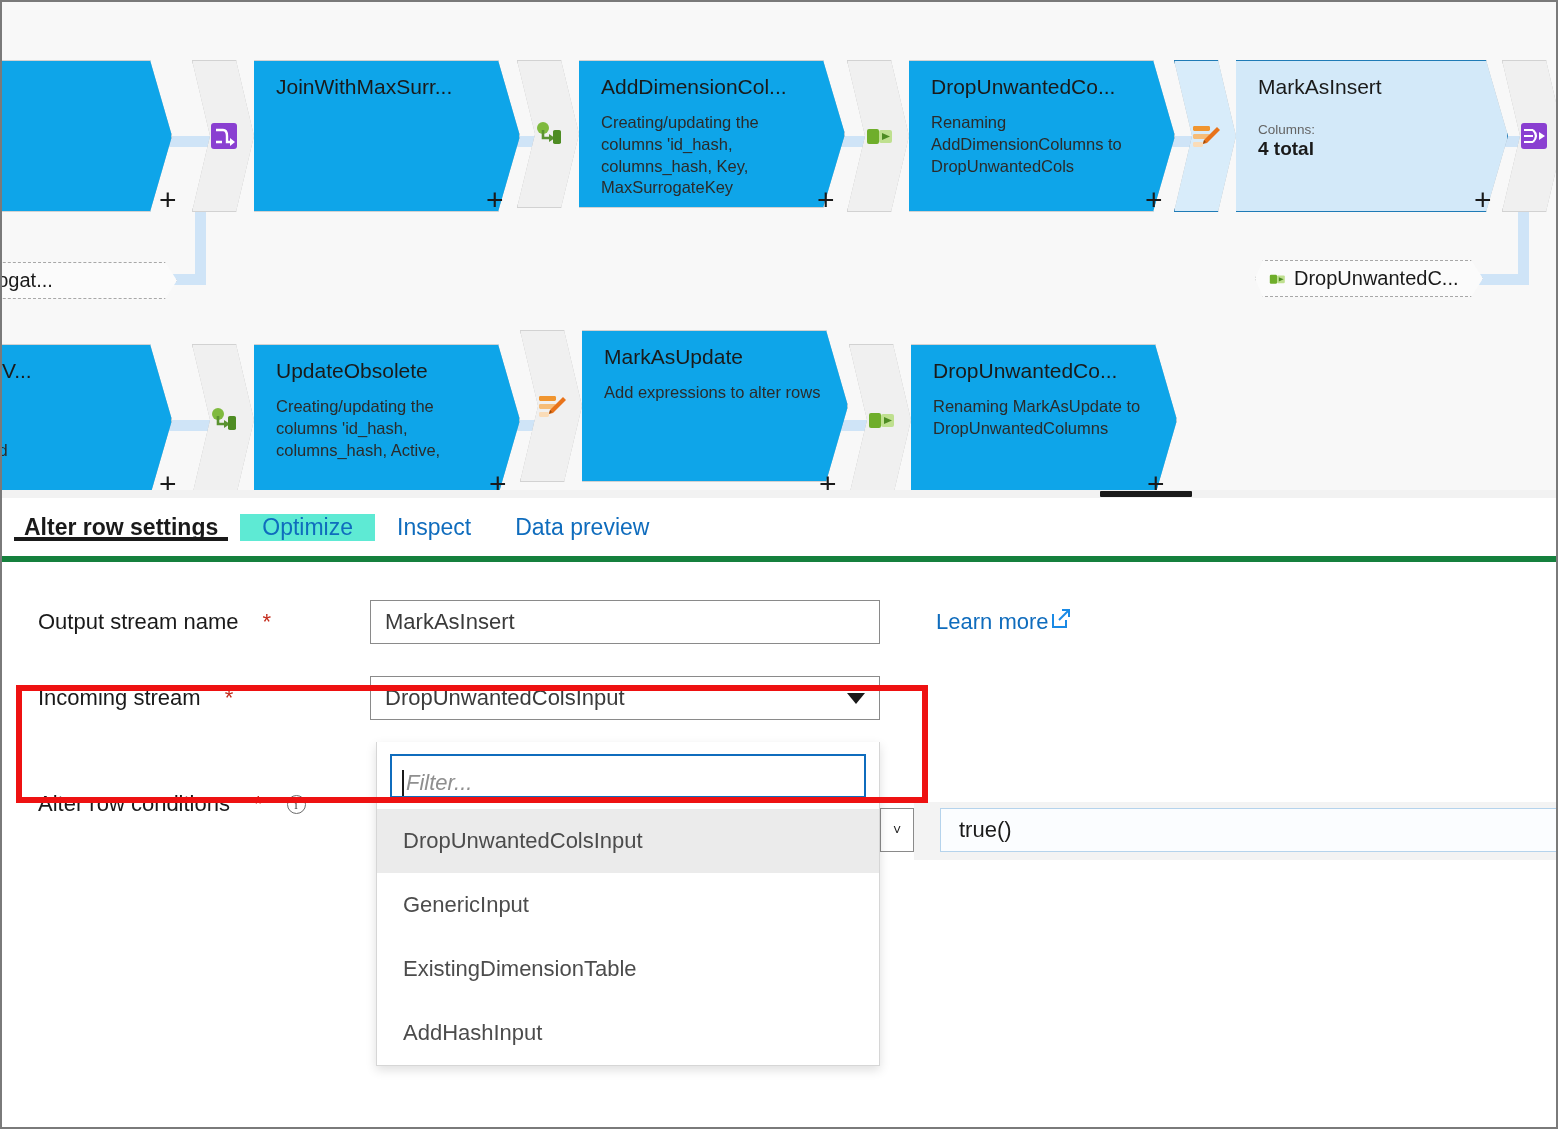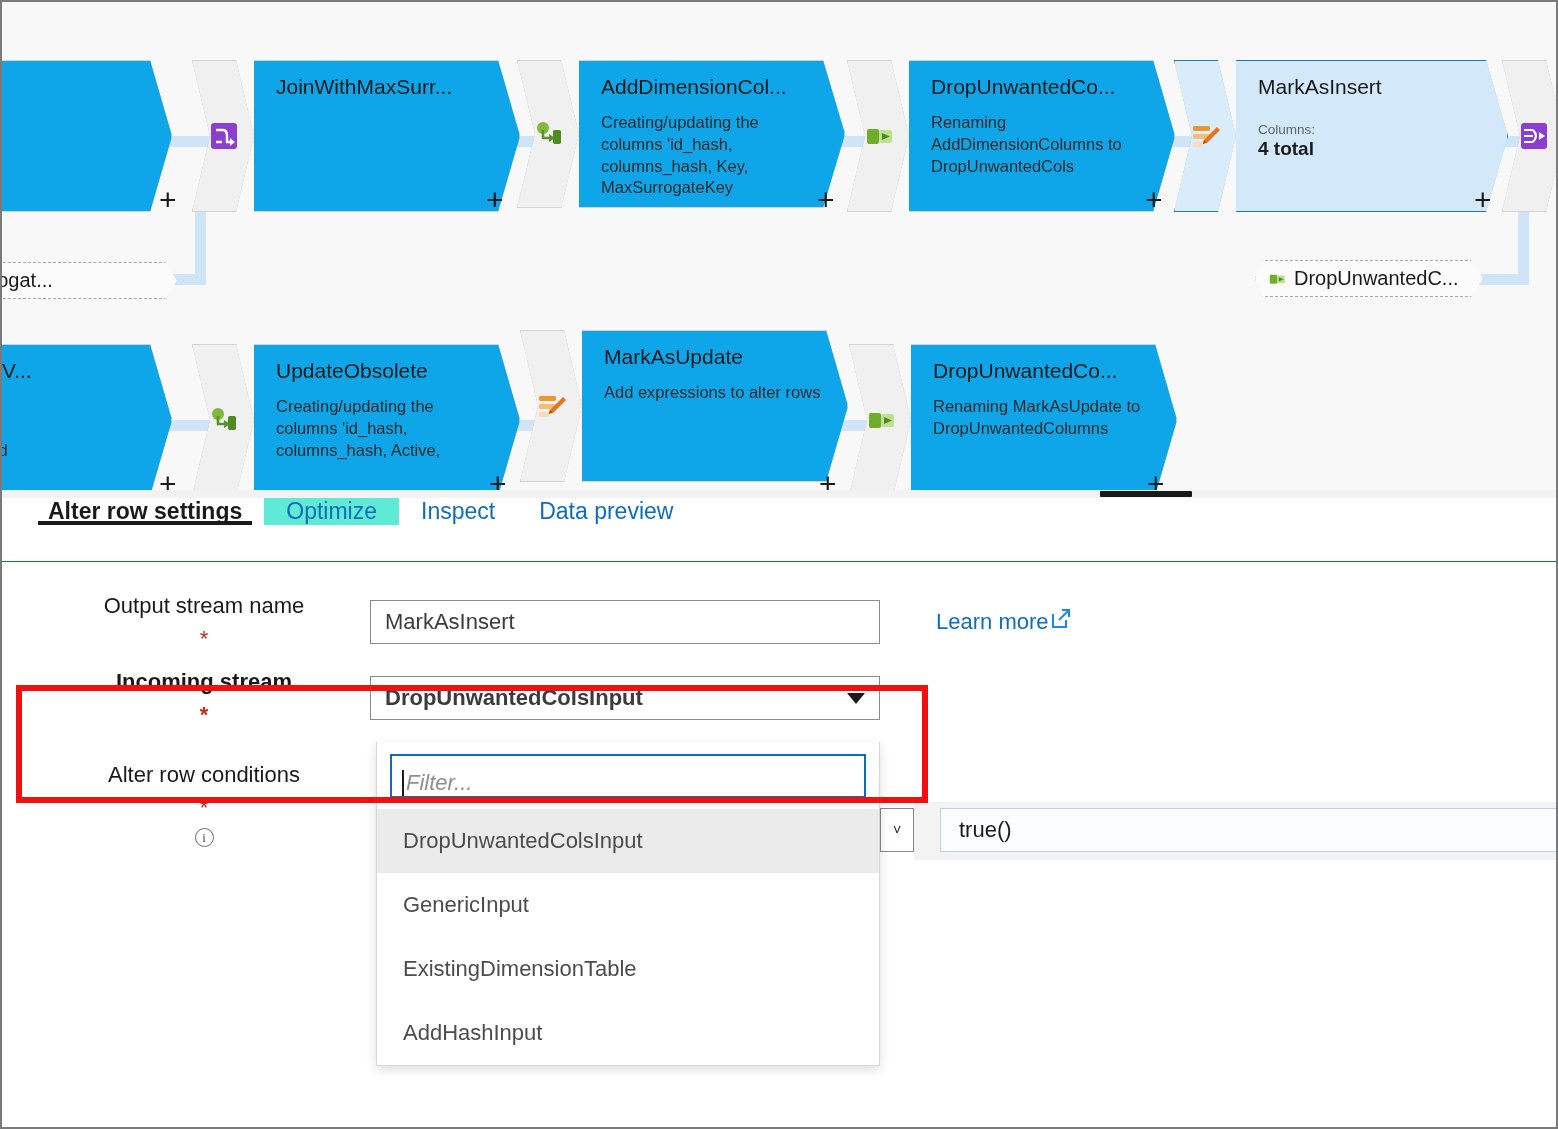--- a/index.html
+++ b/index.html
@@ -135,24 +135,23 @@
   .panel {
     position: absolute;
     left: 0; top: 496px;
     width: 1554px;
     height: 629px;
     background: #ffffff;
   }
   .tabbar {
     position: relative;
     height: 64px;
-    border-bottom: 1px solid #15803d;
-    display: flex;
-    align-items: flex-start;
-    padding-left: 24px;
+    border-bottom: 6px solid #15803d;
+    display: flex;
+    align-items: center;
   }
   .tab {
     display: flex;
     align-items: center;
     padding: 0 22px;
     font-size: 23px;
     color: #0f6cbd;
     cursor: pointer;
     position: relative;
     white-space: nowrap;
@@ -179,23 +178,22 @@
     align-items: center;
     height: 48px;
     margin-bottom: 28px;
   }
   .row-label {
     width: 332px;
     font-size: 22px;
     color: #1a1a1a;
     display: flex;
     align-items: center;
-    gap: 7px;
-    white-space: nowrap;
-    flex-direction: column;
+    gap: 24px;
+    white-space: nowrap;
   }
   .req { color: #c42b1c; font-size: 22px; }
   .info-icon {
     display: inline-flex;
     width: 19px; height: 19px;
     border: 1.4px solid #6b6b6b;
     border-radius: 50%;
     align-items: center; justify-content: center;
     font-size: 13px; color: #4a4a4a;
     font-family: "Liberation Serif", serif;
@@ -560,21 +558,21 @@
           <span>
             <svg width="24" height="24" viewBox="0 0 24 24" aria-hidden="true">
               <path d="M4 7 L4 20 L17 20 L17 13" stroke="#1a8ae5" stroke-width="2" fill="none"></path>
               <path d="M10 13 L20 3" stroke="#1a8ae5" stroke-width="2" fill="none"></path>
               <polyline points="13,3 20,3 20,10" stroke="#1a8ae5" stroke-width="2" fill="none"></polyline>
             </svg>
           </span>
         </div>
       </div>
 
-      <div class="row" style="margin-bottom:58px;font-weight:bold;">
+      <div class="row" style="margin-bottom:58px;">
         <div class="row-label">
           <span>Incoming stream</span>
           <span class="req">*</span>
         </div>
         <div class="combo">
           <span>DropUnwantedColsInput</span>
           <span class="chev"></span>
         </div>
       </div>
 

